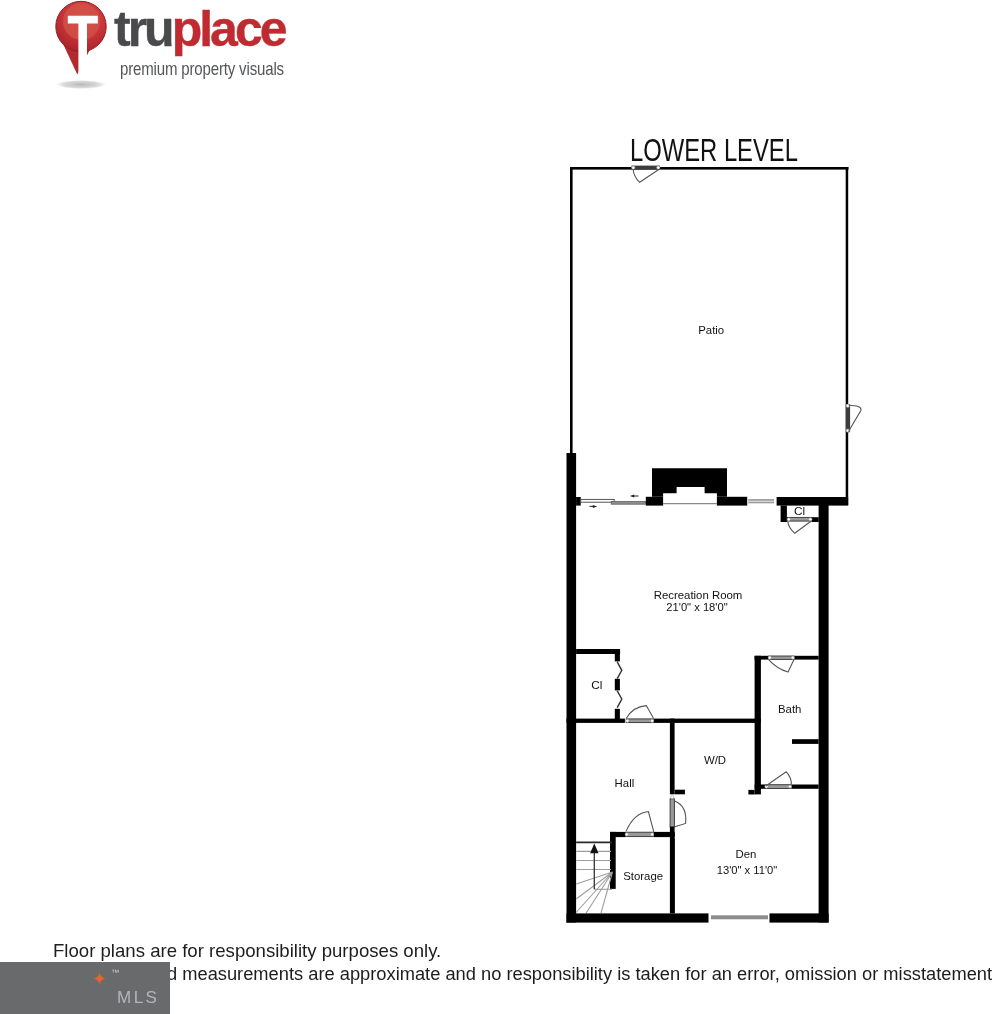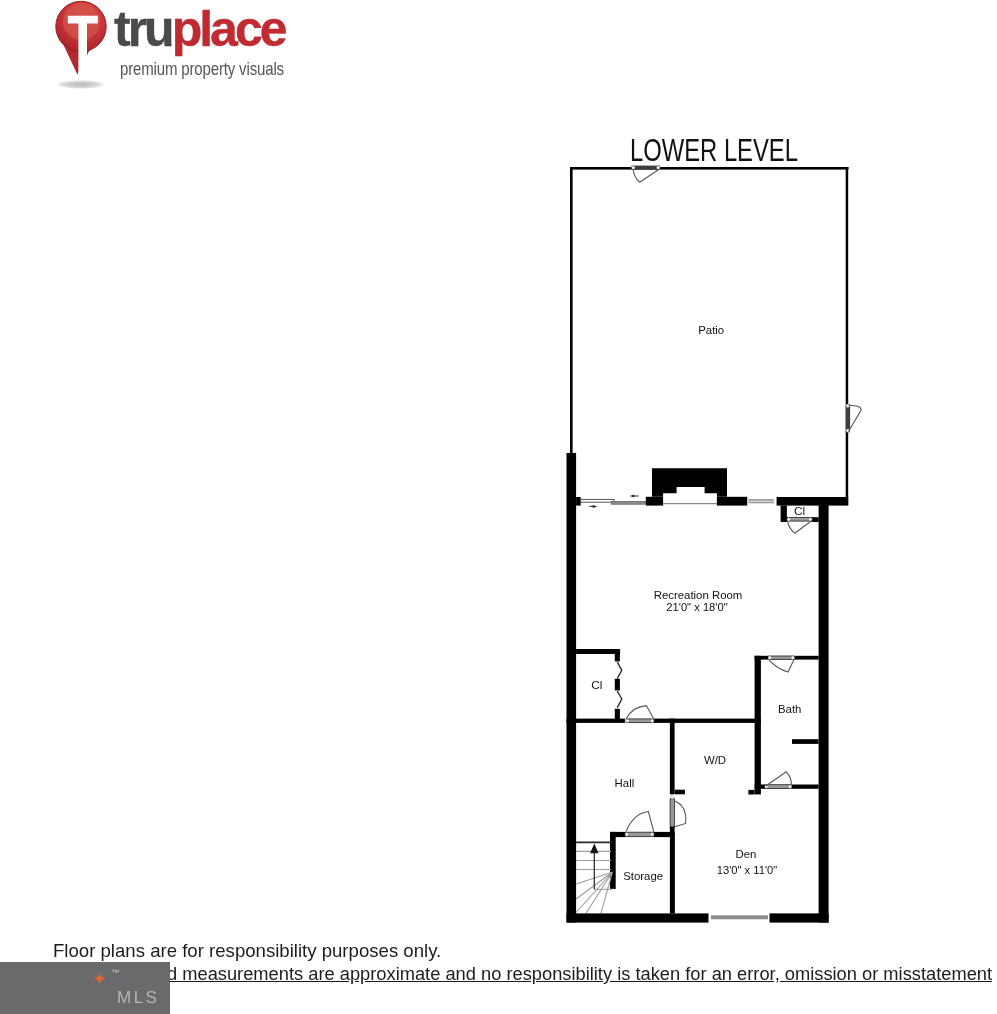--- a/index.html
+++ b/index.html
@@ -248,21 +248,21 @@
   <g fill="#111" font-family="Liberation Sans,sans-serif">
     <text x="746" y="857.5" font-size="11.4" text-anchor="middle">Den</text>
     <text x="747" y="874.2" font-size="11.2" text-anchor="middle">13'0" x 11'0"</text>
   </g>
 
  </g>
 </svg>
 
 <div class="abs" style="left:53px;top:940px;font-size:18.6px;color:#1d1d1f;">Floor plans are for responsibility purposes only.</div>
 
-<div class="abs" style="left:167px;top:963px;font-size:18.3px;color:#1d1d1f;white-space:nowrap;text-decoration:underline;">d measurements are approximate and no responsibility is taken for an error, omission or misstatement</div>
+<div class="abs" style="left:167px;top:963px;font-size:18.3px;color:#1d1d1f;white-space:nowrap;">d measurements are approximate and no responsibility is taken for an error, omission or misstatement</div>
 
 <div class="abs" style="left:0;top:962px;width:170px;height:52px;background:#696a6c;z-index:5;">
 
 
   <div class="abs" style="left:92px;top:6px;font-size:18px;color:#e4642d;">✦</div>
 
   <div class="abs" style="left:111px;top:6px;font-size:8px;color:#cfcfcf;">™</div>
 
   <div class="abs" style="left:117px;top:26px;font-size:17px;letter-spacing:2.5px;color:#b3b5b8;">MLS</div>
 </div>

